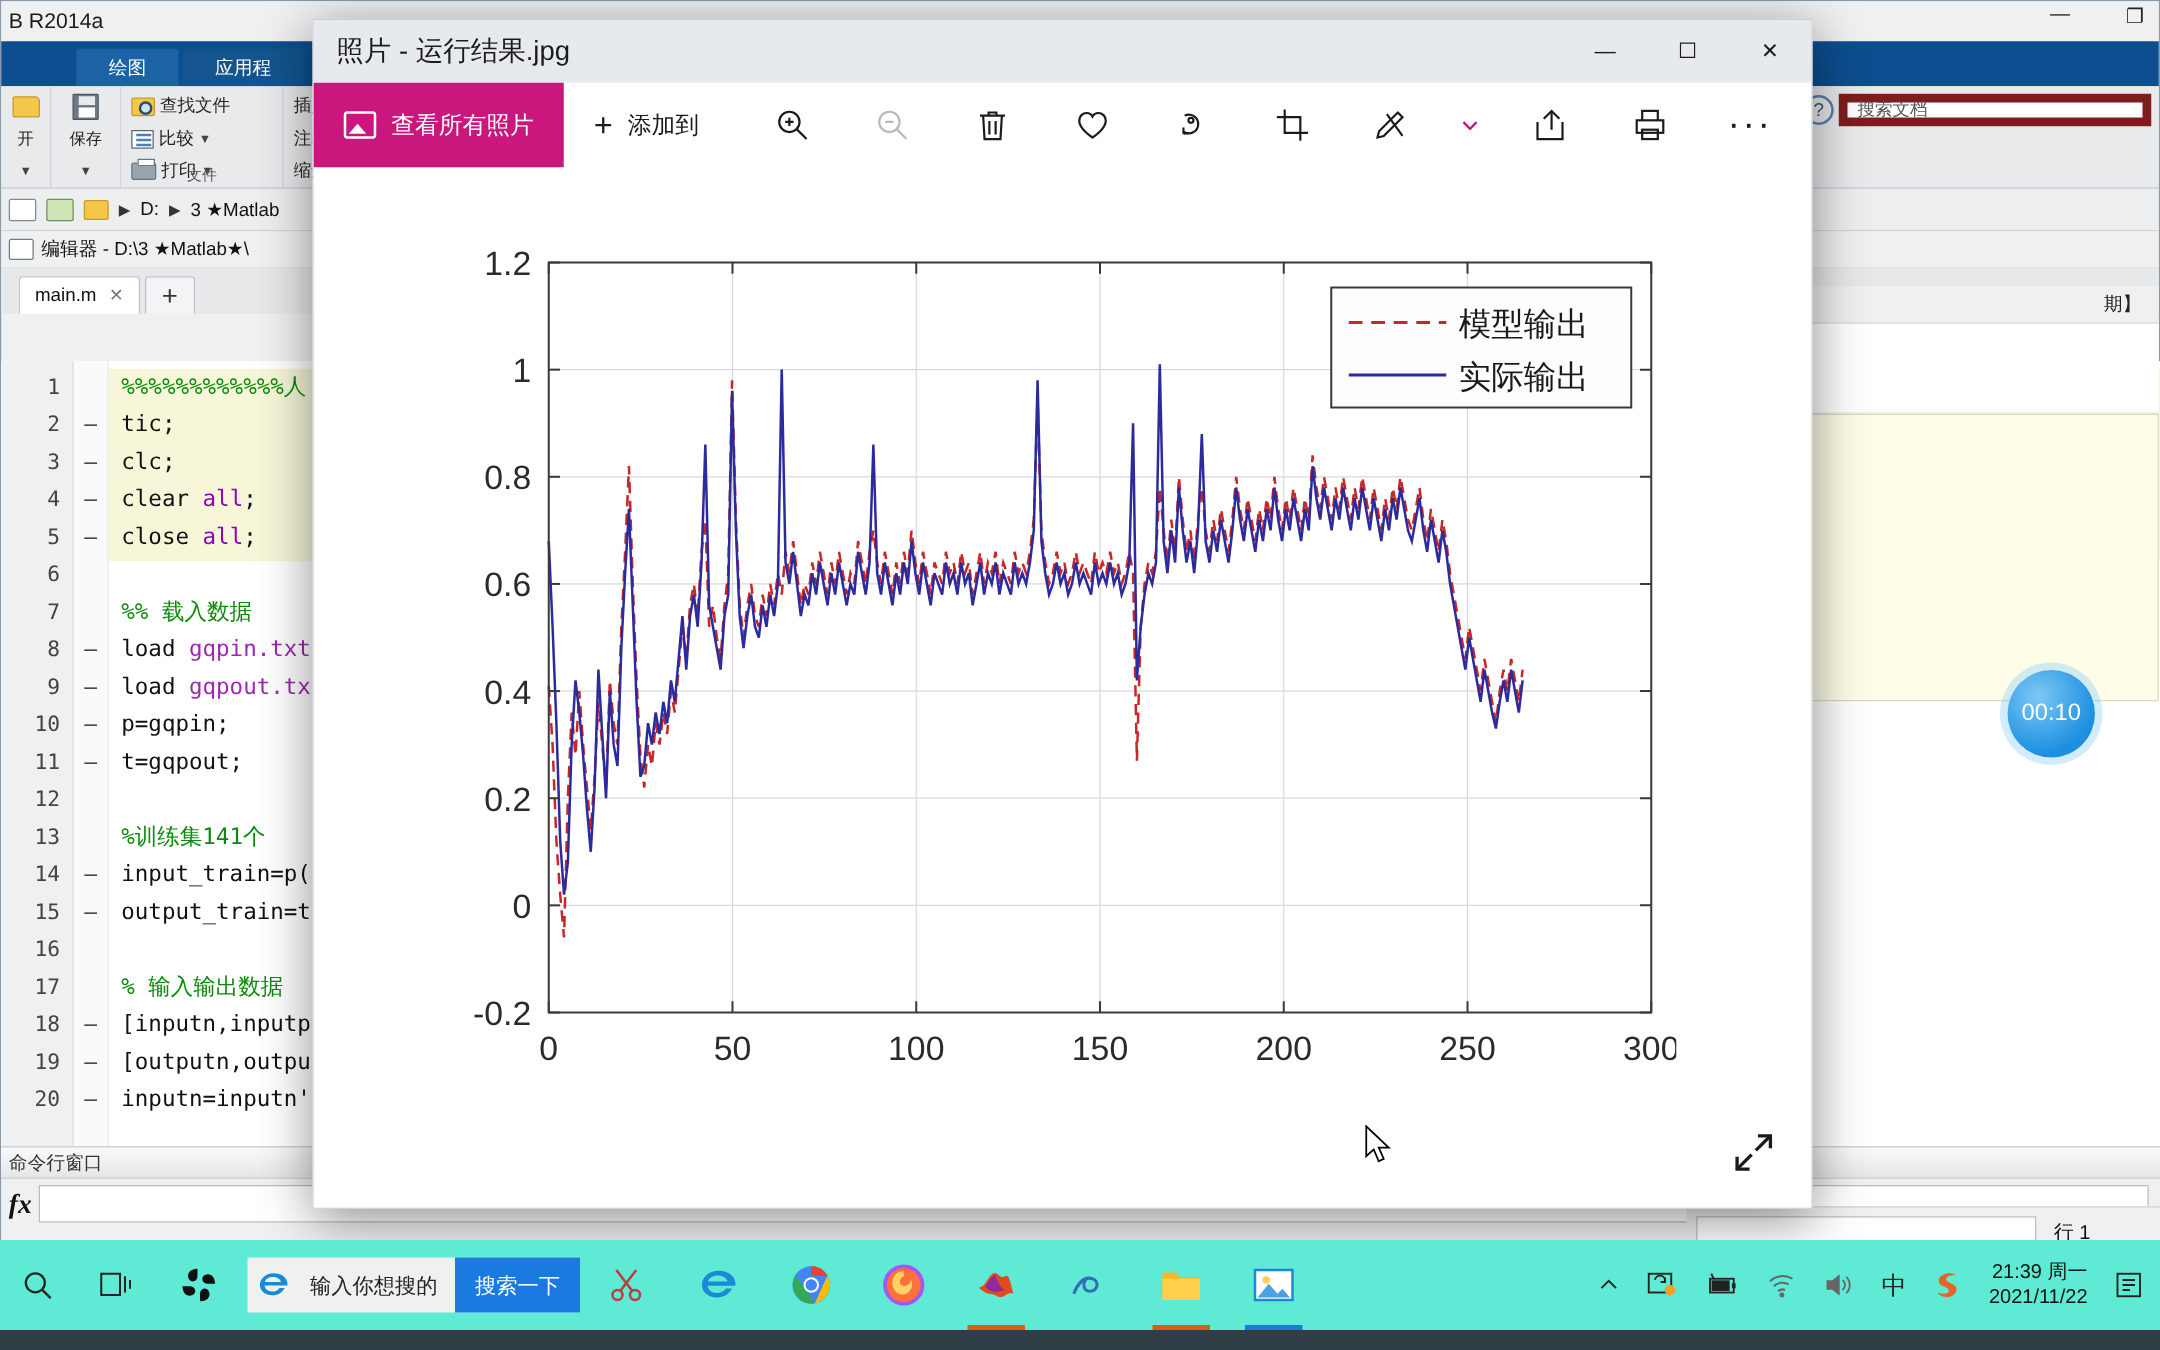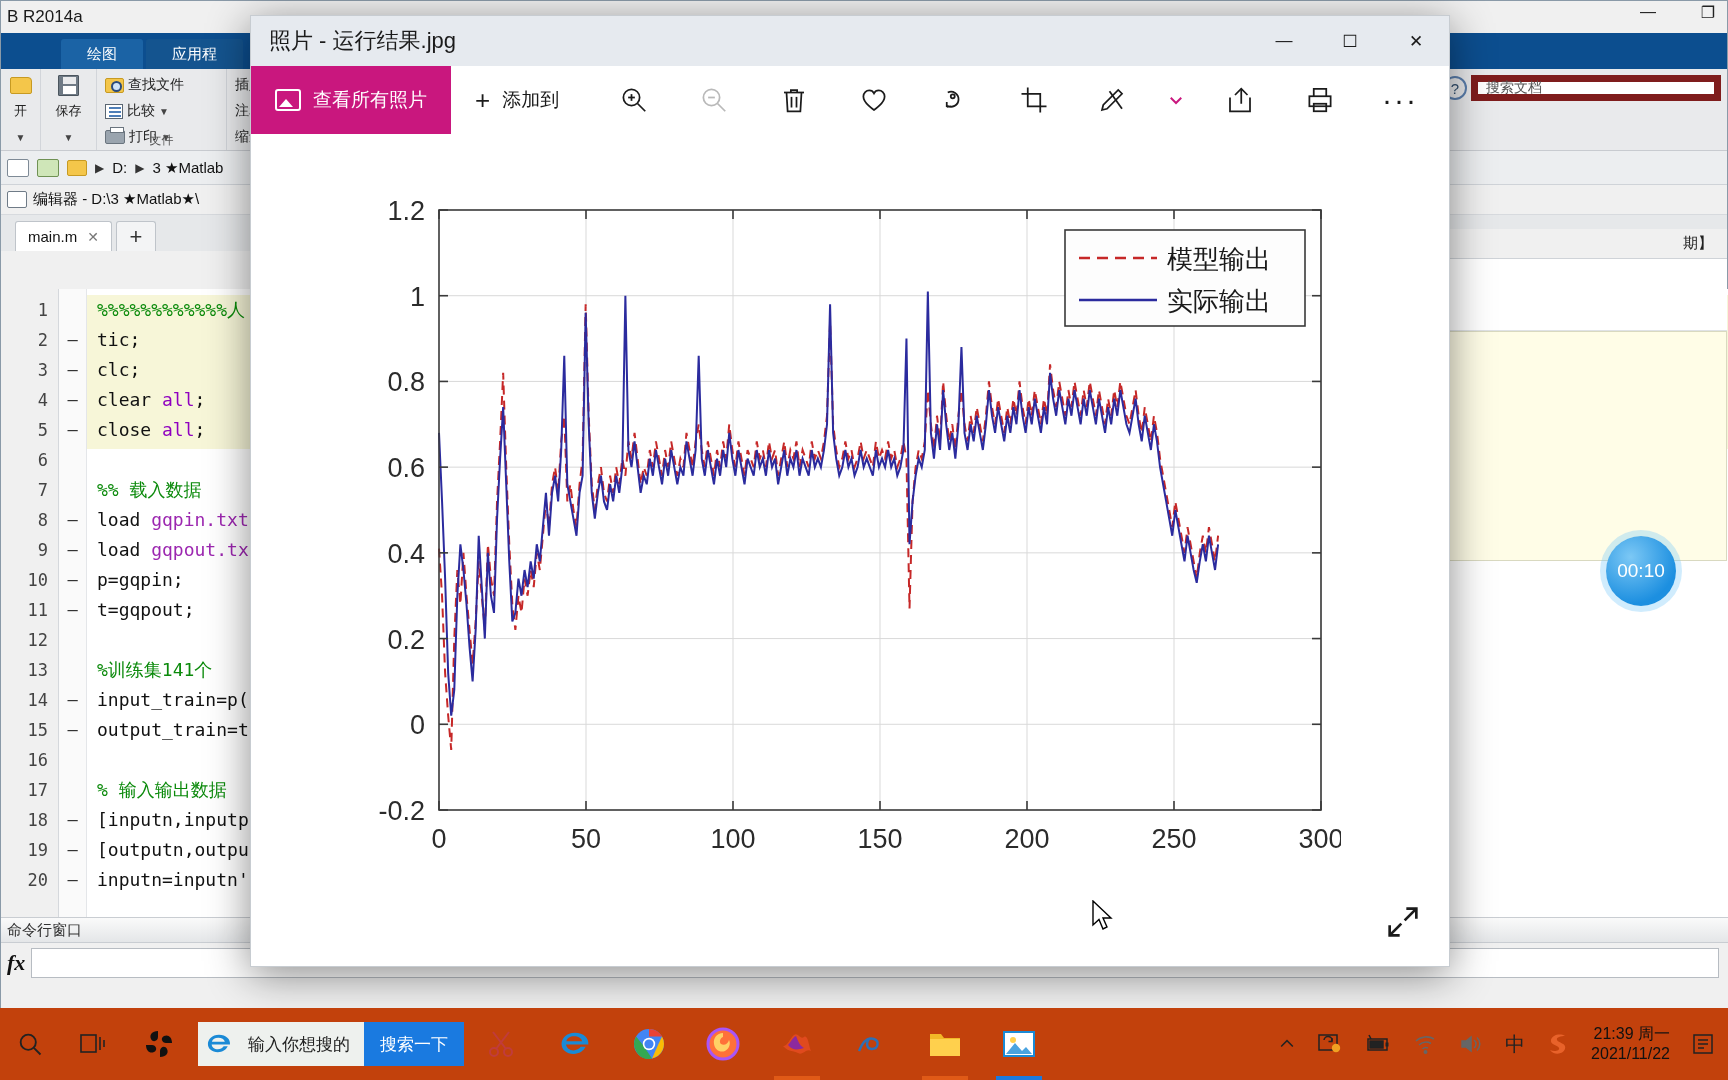--- a/index.html
+++ b/index.html
@@ -145,22 +145,22 @@
   .ticktxt{ font-family:"Liberation Sans",sans-serif; font-size:27px; fill:#2b2b2b; }
   .legbox{ fill:#fdfdfd; stroke:#3a3a3a; stroke-width:1.6; }
   .legtxt{ font-family:"DejaVu Sans",sans-serif; font-size:26px; fill:#1a1a1a; }
   .series-model{ fill:none; stroke:#c62828; stroke-width:2; stroke-dasharray:9 6; }
   .series-actual{ fill:none; stroke:#2b2b9e; stroke-width:2; }
 
   #ph-expand{ position:absolute; right:26px; bottom:24px; width:40px; height:40px; }
   #ph-cursor{ position:absolute; left:840px; bottom:32px; }
 
   
-  #taskbar{ position:absolute; left:0; bottom:0; width:1728px; height:72px;
-    background:#c2410c; display:flex; align-items:center; }
+  #taskbar{ position:absolute; left:0; bottom:16px; width:1728px; height:72px;
+    background:#5eead4; display:flex; align-items:center; }
   .tb-item{ height:72px; display:flex; align-items:center; justify-content:center; }
   .tb-start{ width:60px; }
   .tb-ic{ width:66px; }
   #tb-searchbox{ display:flex; align-items:center; height:44px; background:#eef1ee;
     margin-left:6px; }
   #tb-search-txt{ font-size:17px; color:#222; padding:0 14px 0 8px; }
   #tb-search-btn{ background:#1a7ae0; color:#fff; font-size:17px; height:44px;
     display:flex; align-items:center; padding:0 16px; }
   #tb-apps{ display:flex; align-items:center; }
   .appic{ width:74px; height:72px; display:flex; align-items:center; justify-content:center;
@@ -360,20 +360,24 @@
   <div id="ml-cmdwin">
     <div id="cmd-title">
       <span>命令行窗口</span>
     </div>
     <div id="cmd-fx">
       <span id="fxg">fx</span>
       <div id="cmd-input"></div>
     </div>
   </div>
 
+  <div id="ml-status">
+    <div id="ml-status-box"></div>
+    <span id="ml-status-lbl">行  1</span>
+  </div>
 </div>
 
 <div id="photos">
 
   <div id="ph-title">
     <div id="ph-title-txt">照片 - 运行结果.jpg</div>
     <div id="ph-wc">
       <div class="wcbtn">—</div>
       <div class="wcbtn">☐</div>
       <div class="wcbtn">✕</div>

